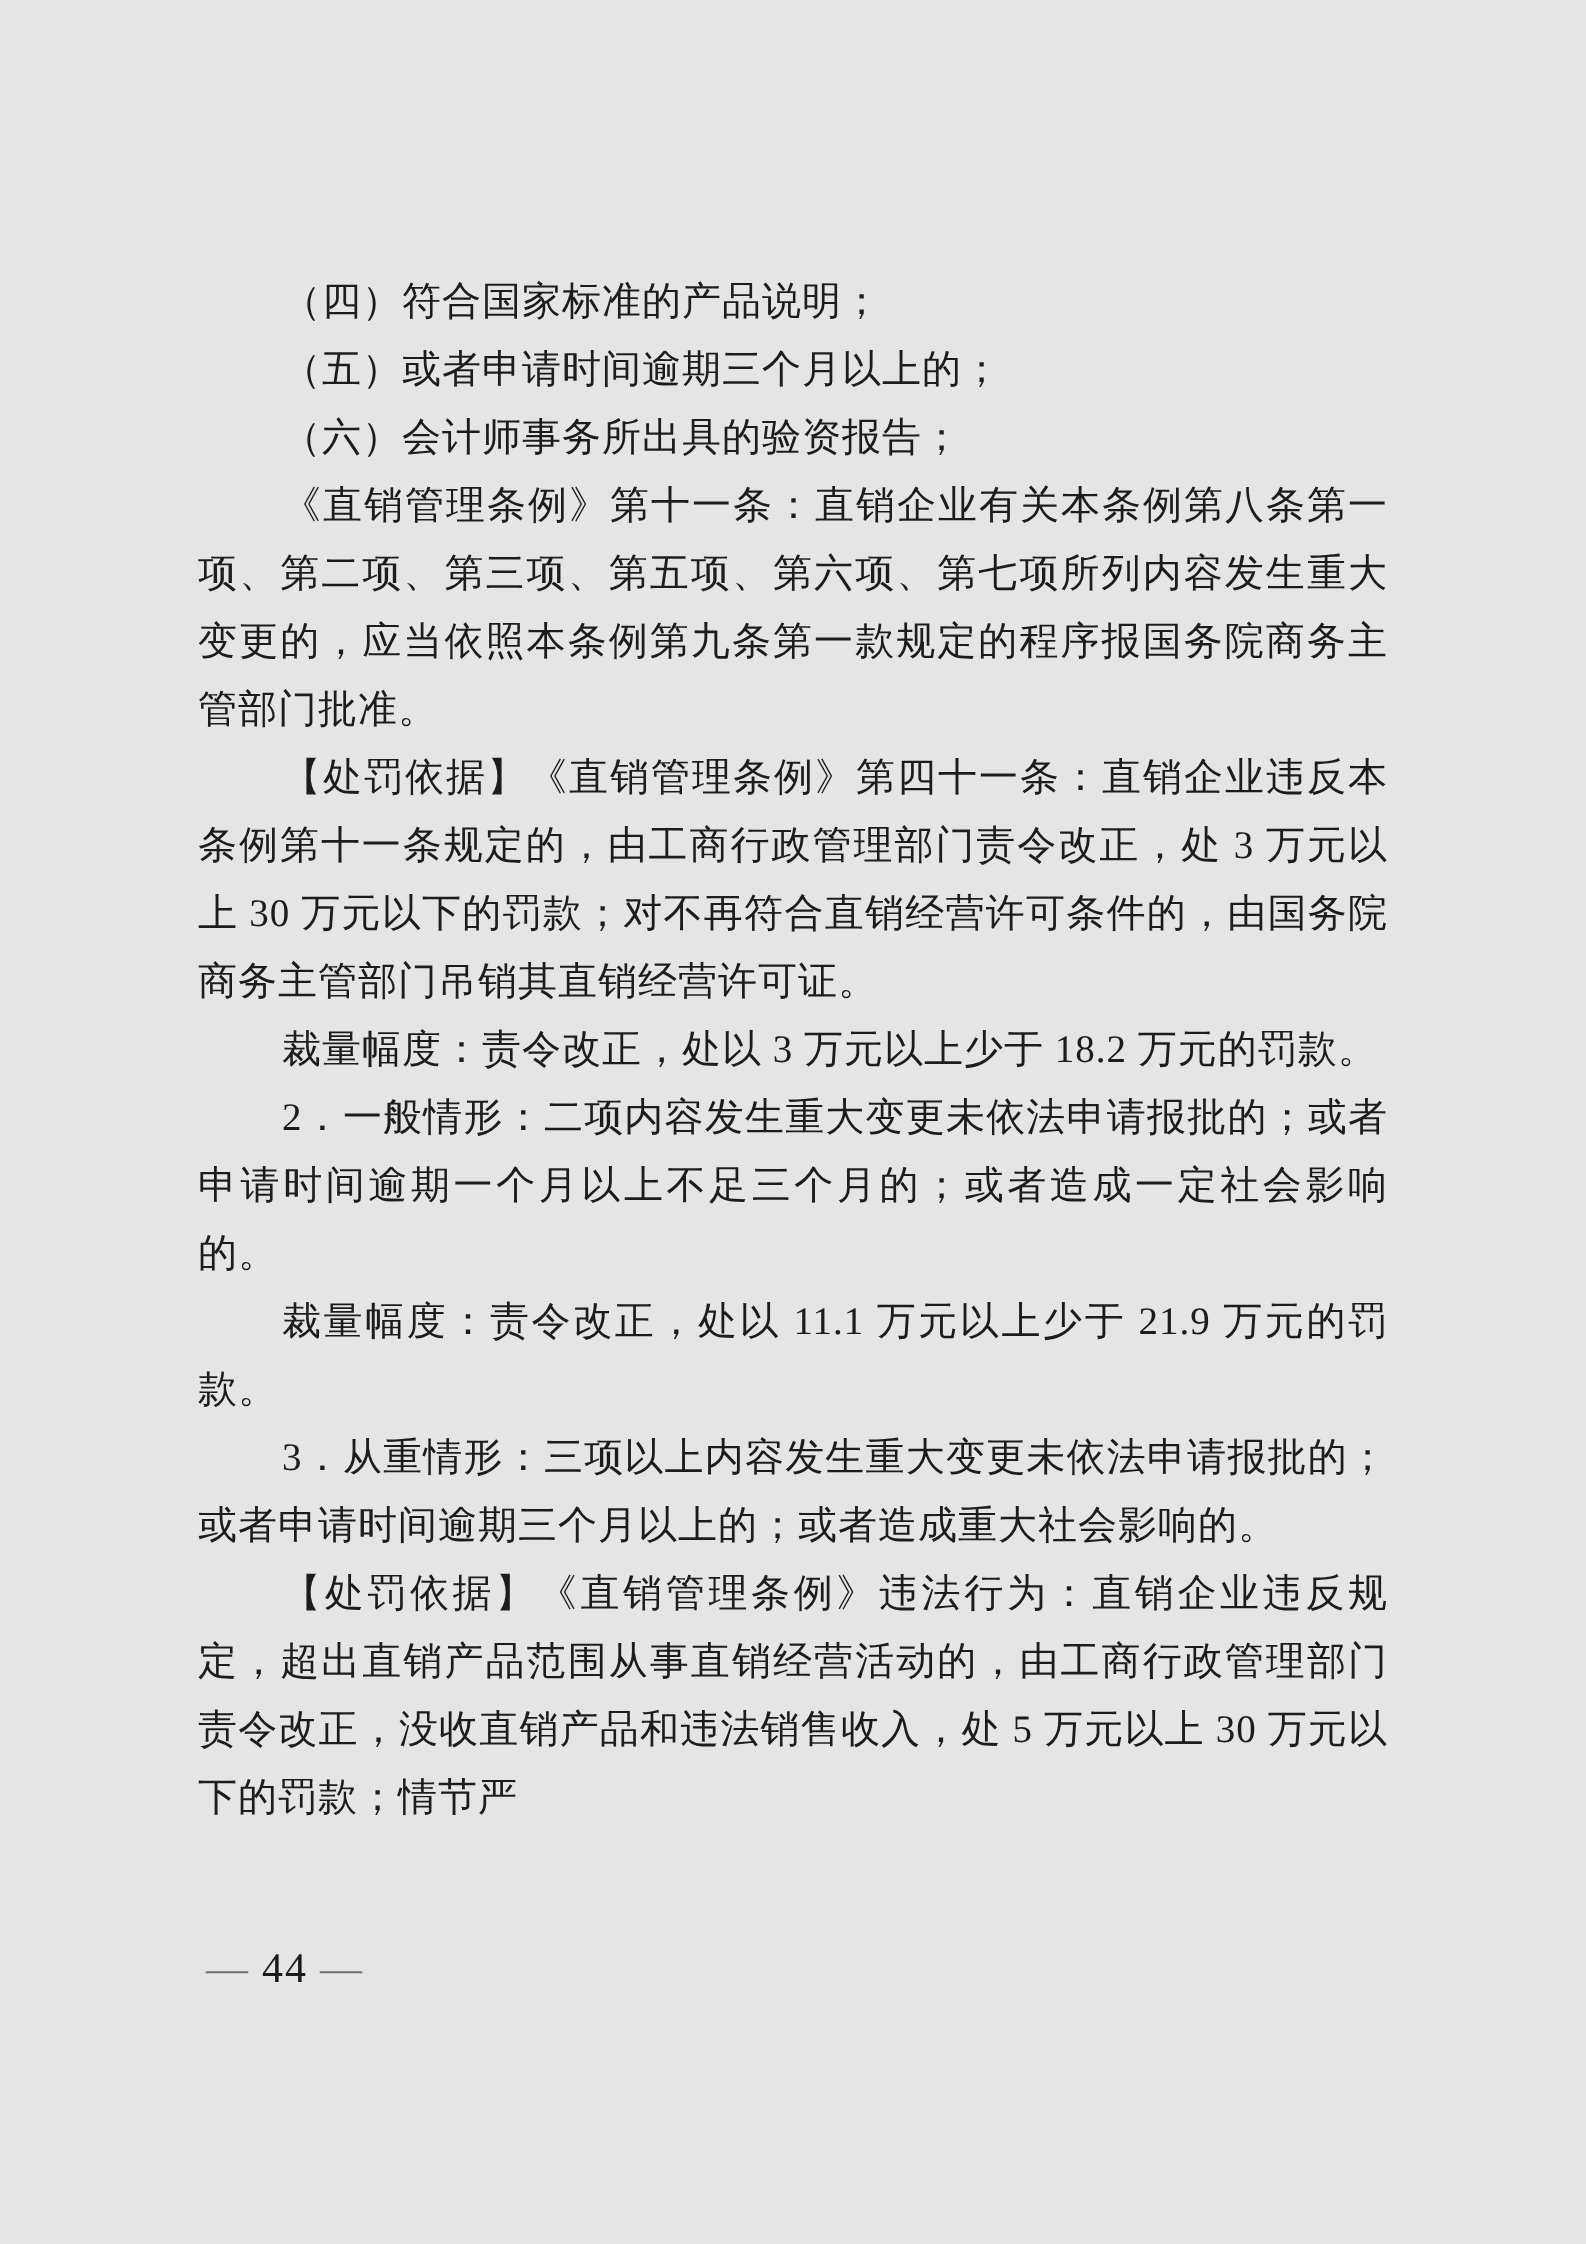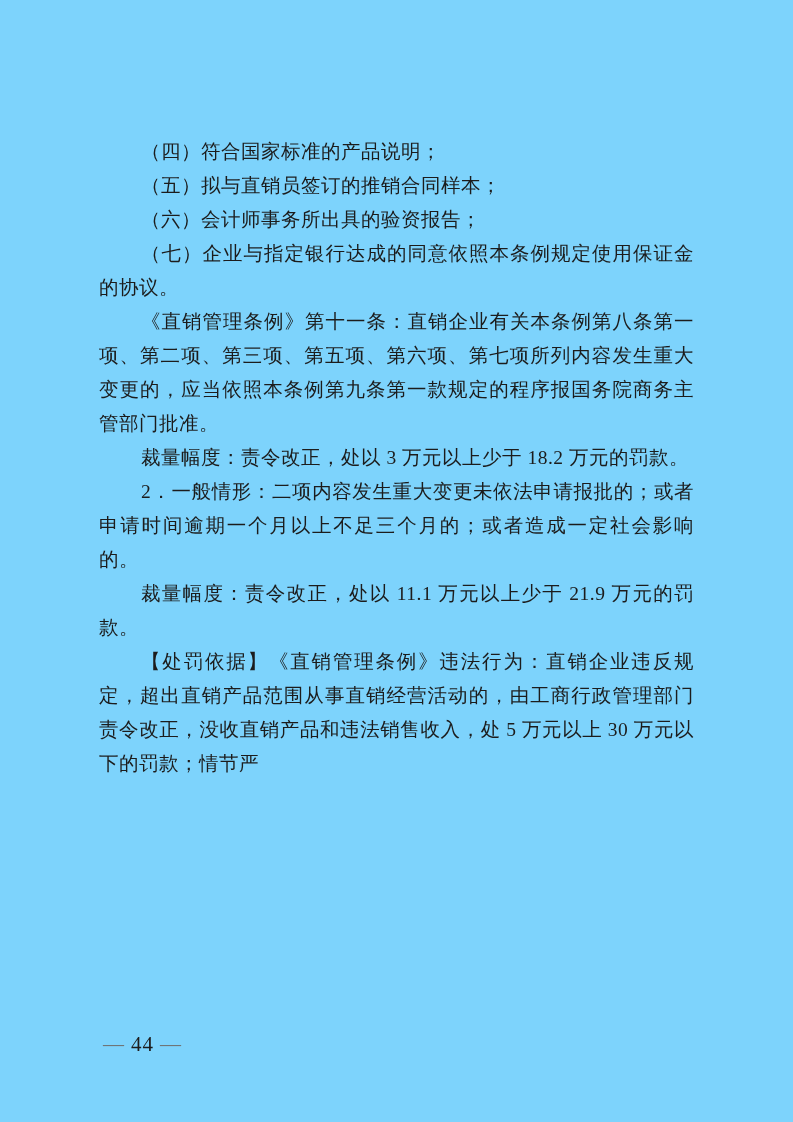--- a/index.html
+++ b/index.html
@@ -4,21 +4,21 @@
 <style>
   html, body {
     margin: 0;
     padding: 0;
     background: #ffffff;
   }
   .page {
     position: relative;
     width: 793px;
     height: 1122px;
-    background: #7dd3fc;
+    background: #e5e5e5;
     overflow: hidden;
     font-family: "Liberation Serif", "DejaVu Serif", serif;
     color: #1c1c1c;
   }
   .content {
     position: absolute;
     left: 99px;
     top: 135px;
     width: 595px;
   }
@@ -31,56 +31,57 @@
     text-indent: 42px;
     letter-spacing: 0.5px;
     color: #1c1c1c;
   }
   p.para span.bold {
     font-weight: normal;
   }
   .footer {
     position: absolute;
     left: 97px;
-    top: 1032px;
+    top: 972px;
     font-size: 21px;
     line-height: 24px;
     color: #1c1c1c;
     letter-spacing: 1px;
   }
   .footer .dash {
     color: #6f6f6f;
     padding: 0 6px;
   }
 </style>
 </head>
 <body>
 
 <div class="page">
   <div class="content">
 
     <p class="para"><span>（四）符合国家标准的产品说明；</span></p>
 
-    <p class="para"><span>（五）拟与直销员签订的推销合同样本；</span></p>
+    <p class="para"><span>（五）或者申请时间逾期三个月以上的；</span></p>
 
     <p class="para"><span>（六）会计师事务所出具的验资报告；</span></p>
 
-    <p class="para"><span>（七）企业与指定银行达成的同意依照本条例规定使用保证金的协议。</span></p>
 
     <p class="para"><span class="bold">《直销管理条例》第十一条：</span><span>直销企业有关本条例第八条第一项、第二项、第三项、第五项、第六项、第七项所列内容发生重大变更的，应当依照本条例第九条第一款规定的程序报国务院商务主管部门批准。</span></p>
 
+    <p class="para"><span class="bold">【处罚依据】《直销管理条例》第四十一条：</span><span>直销企业违反本条例第十一条规定的，由工商行政管理部门责令改正，处 3 万元以上 30 万元以下的罚款；对不再符合直销经营许可条件的，由国务院商务主管部门吊销其直销经营许可证。</span></p>
 
 
 
     <p class="para"><span>裁量幅度：责令改正，处以 3 万元以上少于 18.2 万元的罚款。</span></p>
 
     <p class="para"><span>2．一般情形：二项内容发生重大变更未依法申请报批的；或者申请时间逾期一个月以上不足三个月的；或者造成一定社会影响的。</span></p>
 
     <p class="para"><span>裁量幅度：责令改正，处以 11.1 万元以上少于 21.9 万元的罚款。</span></p>
 
+    <p class="para"><span>3．从重情形：三项以上内容发生重大变更未依法申请报批的；或者申请时间逾期三个月以上的；或者造成重大社会影响的。</span></p>
 
 
 
     <p class="para"><span class="bold">【处罚依据】《直销管理条例》违法行为：</span><span>直销企业违反规定，超出直销产品范围从事直销经营活动的，由工商行政管理部门责令改正，没收直销产品和违法销售收入，处 5 万元以上 30 万元以下的罚款；情节严</span></p>
 
   </div>
 
   <div class="footer">
     <span class="dash">—</span><span>44</span><span class="dash">—</span>
   </div>

